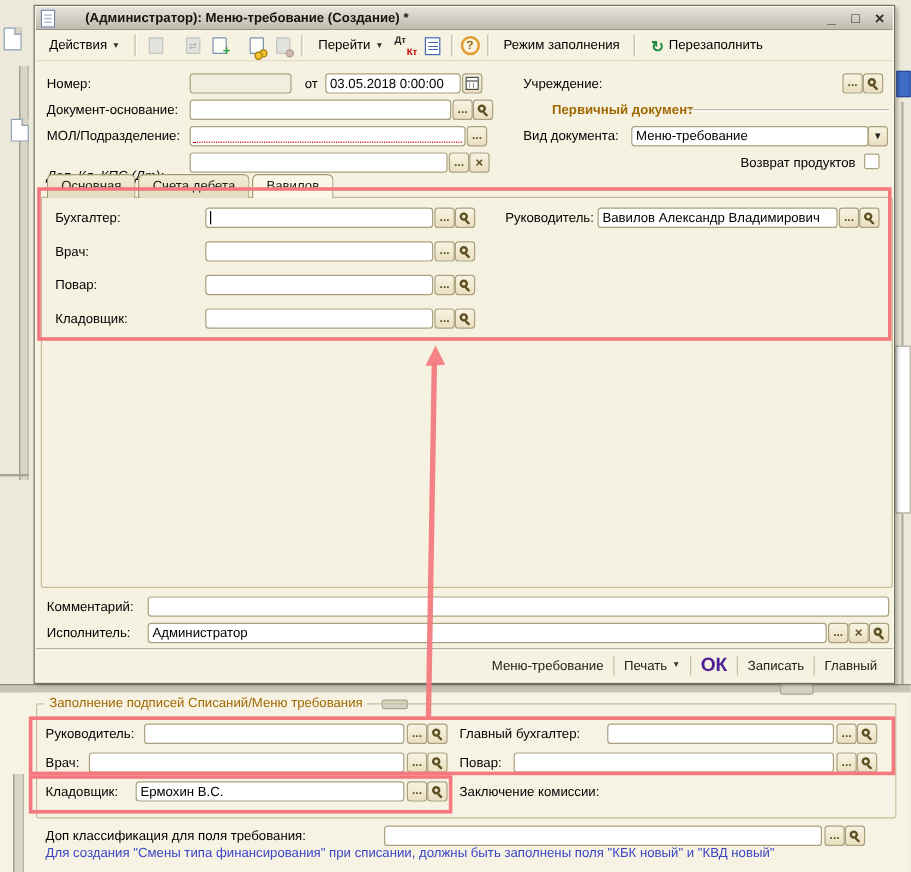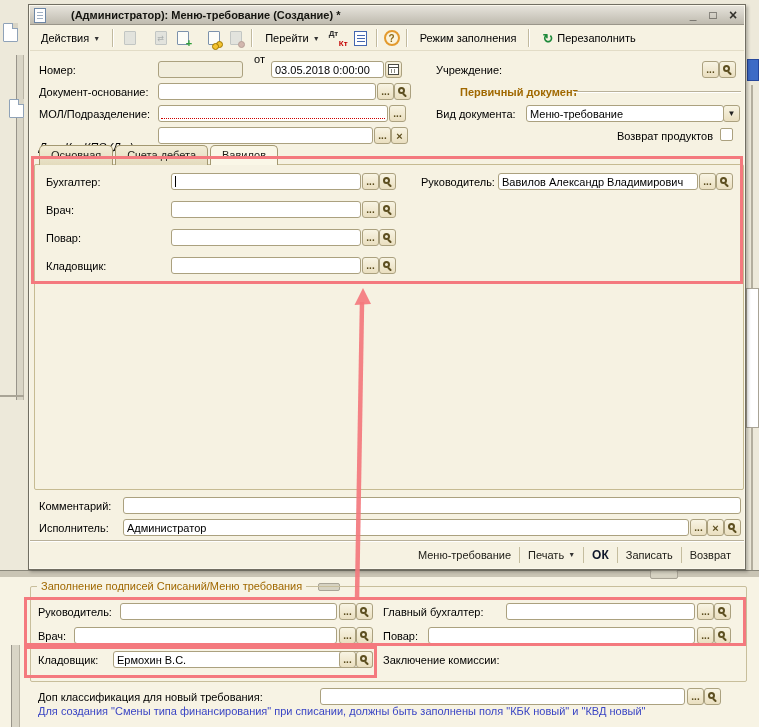--- a/index.html
+++ b/index.html
@@ -74,21 +74,21 @@
   .tabs { position:absolute; left:10px; top:140px; display:flex; gap:2px; z-index:3; }
   .tab { padding:3px 11px 2px; border:1px solid #A39871; border-bottom:none; border-radius:5px 5px 0 0;
          background:linear-gradient(#F3EDD7,#E3DBBD); color:#1c1c16; height:20px; }
   .tab.active { background:#FAF7E7; position:relative; }
   .tabpanel { position:absolute; left:5px; top:159px; width:710px; height:326px; border:1px solid #C6BB92; border-radius:2px; }
 
   
   .footer { position:absolute; left:1px; bottom:1px; right:1px; height:28px; display:flex; align-items:center;
             justify-content:flex-end; padding-right:5px; border-top:1px solid #B9B19A; box-shadow:inset 0 1px 0 #FFFFFF; }
   .fbtn { padding:0 8px; color:#22211B; display:inline-flex; align-items:center; gap:4px; white-space:nowrap; }
-  .fbtn.bold { font-weight:bold; font-size:12px; color:#0f172a; }
+  .fbtn.bold { font-weight:bold; font-size:16px; color:#4c1d95; }
   .fsep { width:1px; height:16px; background:#C5BD9E; }
 
   
   .bfieldset { position:absolute; left:30px; top:580px; width:717px; height:102px; border:1px solid #C8BE9B;
                border-radius:2px; z-index:2; background:transparent; }
   .bfieldset legend { margin-left:6px; padding:0 4px; color:#A06800; }
   .hint { position:absolute; left:38px; top:705px; color:#3A45C4; white-space:nowrap; z-index:2; }
 
   
   .ann { position:absolute; border:3px solid #F4797E; z-index:50; pointer-events:none; }
@@ -177,21 +177,21 @@
         </span>
       <span class="tsep"></span>
       <span class="tbtn">
         <span class="refreshg">↻</span>
         <span>Перезаполнить</span>
       </span>
     </div>
 
     <span class="lbl" style="left:10px;top:59px;">Номер:</span>
     <div class="fld dis" style="left:129px;top:56px;width:85px;"><span></span></div>
-    <span class="lbl" style="left:225px;top:48px;">от</span>
+    <span class="lbl" style="left:225px;top:59px;">от</span>
     <div class="fld" style="left:242px;top:56px;width:113px;"><span>03.05.2018  0:00:00</span></div>
     <div class="sbtn" style="left:356px;top:56px;">
         <span class="calico"></span>
       </div>
     <span class="lbl" style="left:407px;top:59px;">Учреждение:</span>
     <div class="sbtn" style="left:673px;top:56px;">
         <span>...</span>
       </div>
     <div class="sbtn" style="left:690px;top:56px;">
         <span class="mag"></span>
@@ -307,21 +307,21 @@
       <span class="fsep"></span>
       <span class="fbtn bold">
           <span>ОК</span>
         </span>
       <span class="fsep"></span>
       <span class="fbtn">
           <span>Записать</span>
         </span>
       <span class="fsep"></span>
       <span class="fbtn">
-          <span>Возврат</span>
+          <span>Главный</span>
         </span>
     </div>
   </div>
 
   <fieldset class="bfieldset">
     <legend>Заполнение подписей Списаний/Меню требования</legend>
   </fieldset>
 
   <span class="lbl z2" style="left:38px;top:606px;">Руководитель:</span>
   <div class="fld z2" style="left:120px;top:603px;width:217px;"><span></span></div>
@@ -351,30 +351,30 @@
   <span class="lbl z2" style="left:383px;top:630px;">Повар:</span>
   <div class="fld z2" style="left:428px;top:627px;width:267px;"><span></span></div>
   <div class="sbtn z2" style="left:697px;top:627px;">
       <span>...</span>
     </div>
   <div class="sbtn z2" style="left:714px;top:627px;">
       <span class="mag"></span>
     </div>
 
   <span class="lbl z2" style="left:38px;top:654px;">Кладовщик:</span>
-  <div class="fld z2" style="left:113px;top:651px;width:260px;"><span>Ермохин В.С.</span></div>
+  <div class="fld z2" style="left:113px;top:651px;width:224px;"><span>Ермохин В.С.</span></div>
   <div class="sbtn z2" style="left:339px;top:651px;">
       <span>...</span>
     </div>
   <div class="sbtn z2" style="left:356px;top:651px;">
       <span class="mag"></span>
     </div>
   <span class="lbl z2" style="left:383px;top:654px;">Заключение комиссии:</span>
 
-  <span class="lbl z2" style="left:38px;top:691px;">Доп классификация для новый требования:</span>
+  <span class="lbl z2" style="left:38px;top:691px;">Доп классификация для поля требования:</span>
   <div class="fld z2" style="left:320px;top:688px;width:365px;"><span></span></div>
   <div class="sbtn z2" style="left:687px;top:688px;">
       <span>...</span>
     </div>
   <div class="sbtn z2" style="left:704px;top:688px;">
       <span class="mag"></span>
     </div>
 
   <div class="hint">Для создания "Смены типа финансирования" при списании, должны быть заполнены поля "КБК новый" и "КВД новый"</div>
 

